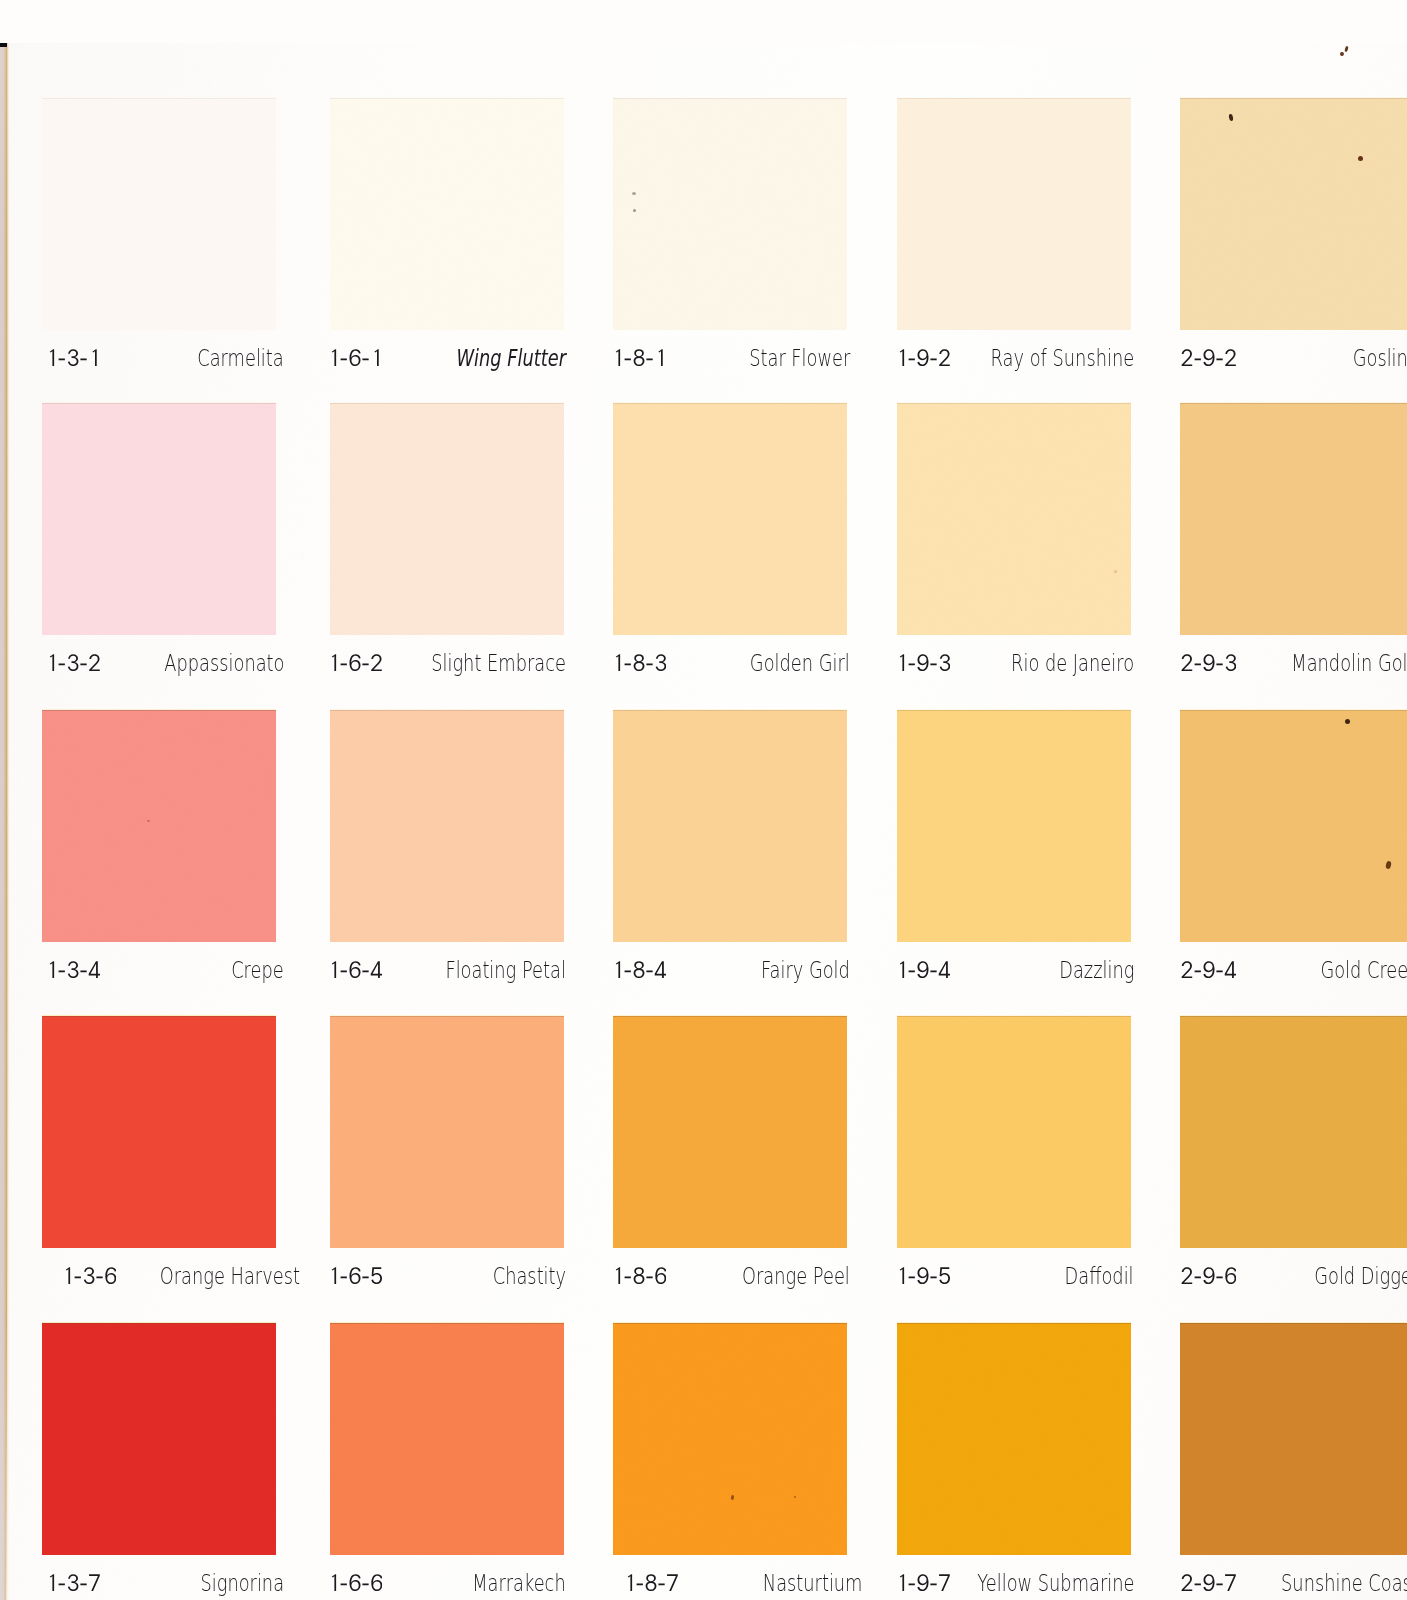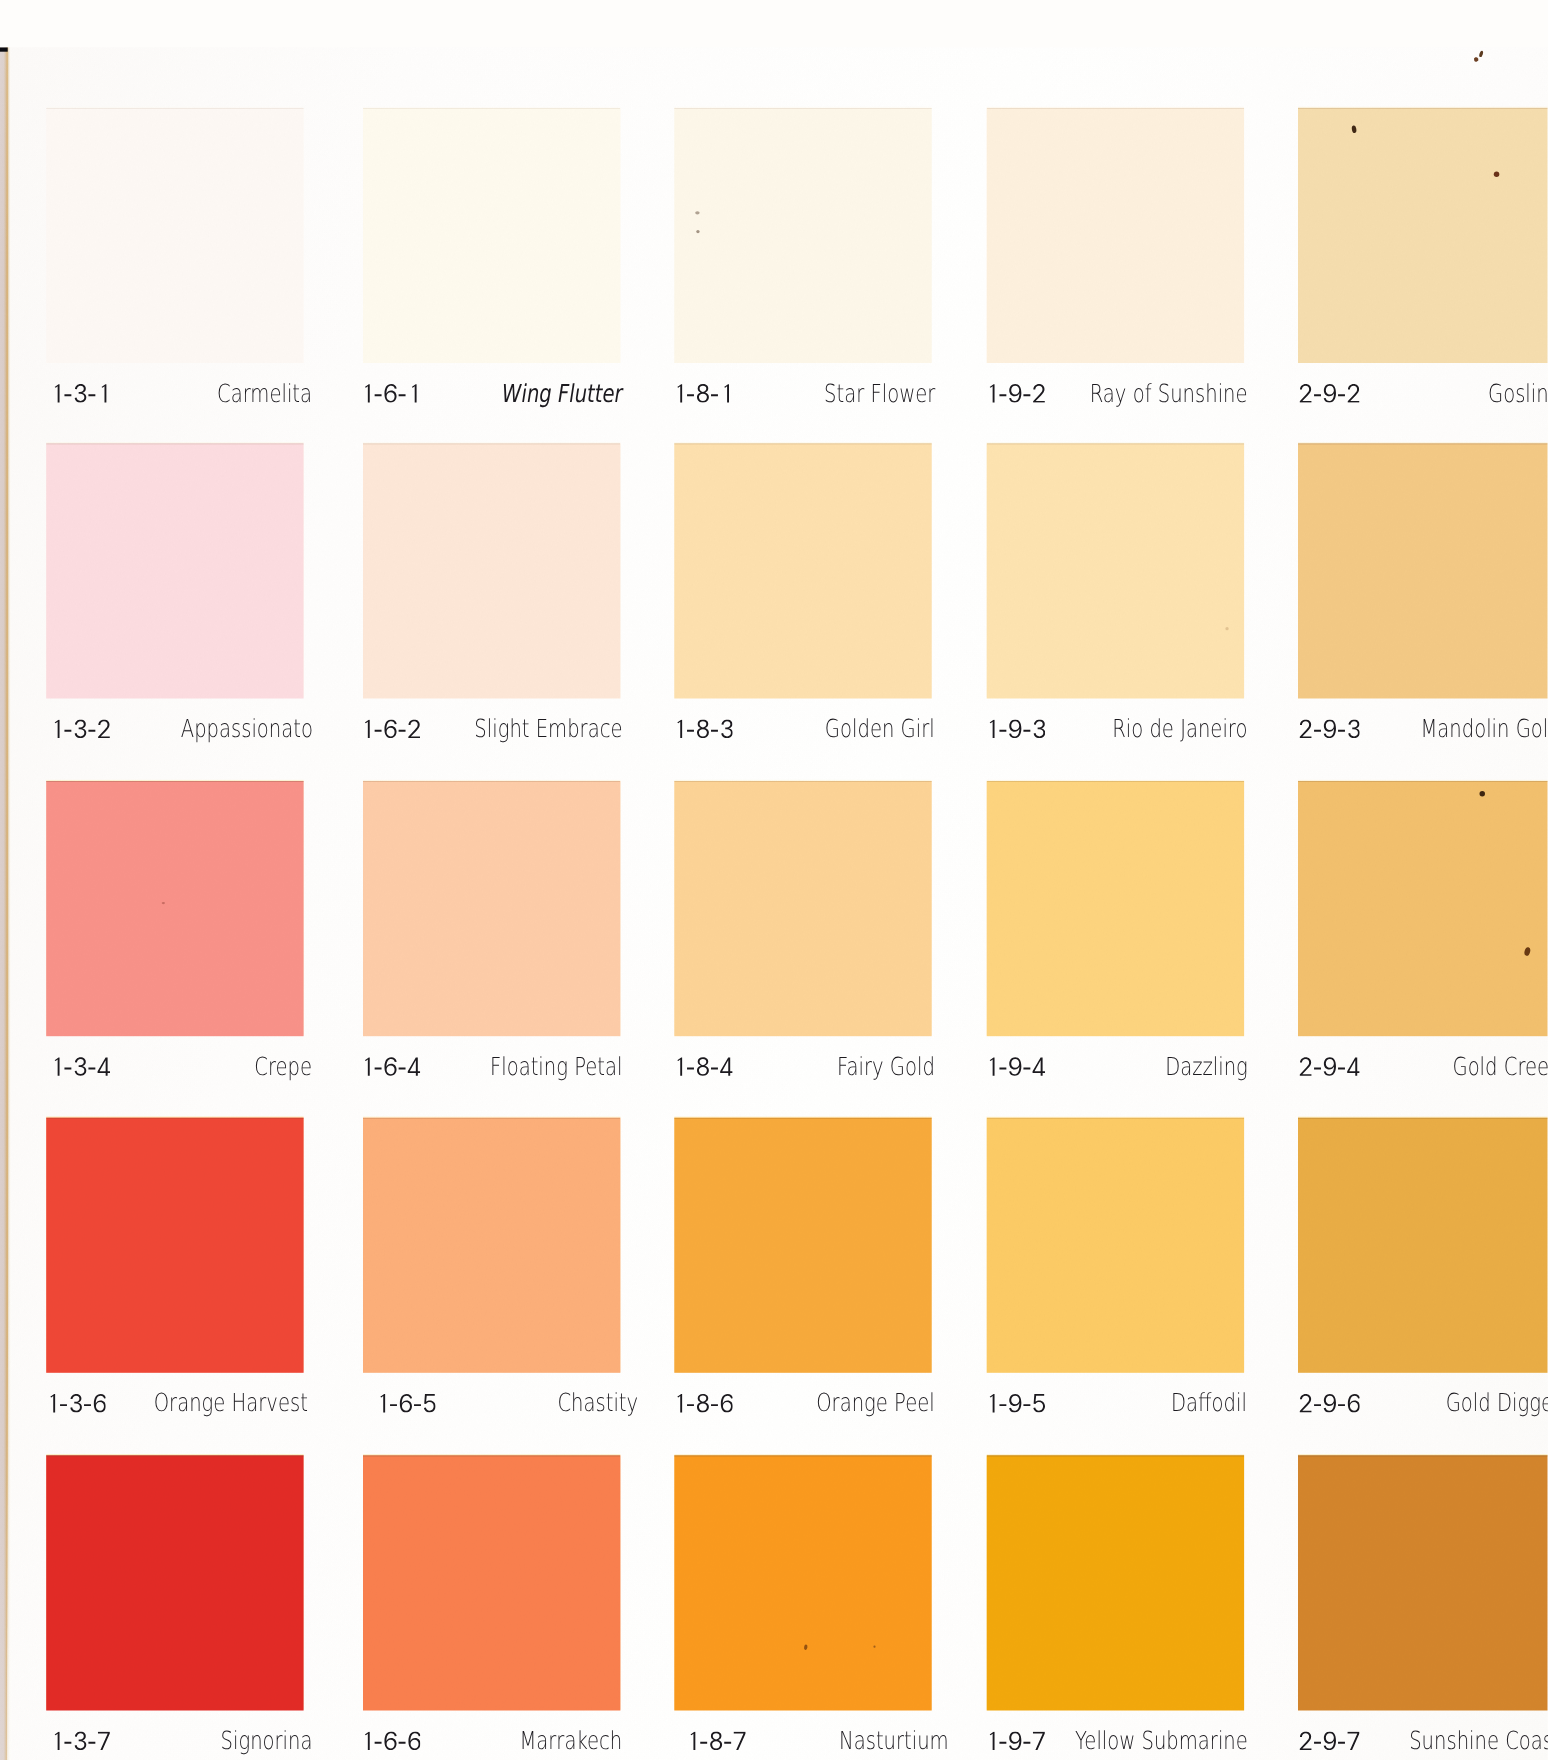--- a/index.html
+++ b/index.html
@@ -275,37 +275,37 @@
             <path d="M86 374 L334 374 L334 444 L86 444 Z" transform="translate(1310,0)"></path>
             <path d="M312 12 L384 12 L384 506 L470 506 L470 568 L384 568 L384 678 L314 678 L314 568 L24 568 L24 506 Z M314 506 L314 112 L96 506 Z" transform="translate(1700,0)"></path>
           </svg>
           <span class="sr">2-9-4</span>
         </span>
       <span class="name">Gold Creek</span>
     </div>
   </div>
   <div class="cell" style="left:42px;top:973px;width:234px;">
     <div class="chip" style="width:234px;height:232px;background:#EF4736;box-shadow:inset 0 1px 0 rgba(110,72,40,0.26),0 -1px 0 rgba(250,226,150,0.60);"></div>
-    <div class="label" style="left:4px;">
+    <div class="label" style="left:24px;">
       <span class="code">
           <svg class="codesvg" width="54.28" height="17.4" viewBox="0 0 2140 686" fill="currentColor" aria-hidden="true">
             <path d="M96 112 L236 12 L270 12 L270 700 L202 700 L202 86 L132 140 Z" transform="translate(50,0)"></path>
             <path d="M86 374 L334 374 L334 444 L86 444 Z" transform="translate(410,0)"></path>
             <path d="M72 186 C82 84 170 8 274 8 C382 8 462 76 462 172 C462 242 418 298 348 318 L348 324 C428 340 480 400 480 482 C480 592 392 674 270 674 C164 674 78 606 62 502 L130 490 C144 566 196 610 272 610 C354 610 410 556 410 482 C410 402 354 352 262 352 L206 352 L206 290 L256 290 C340 290 390 246 390 178 C390 114 342 70 272 70 C202 70 152 114 142 192 Z" transform="translate(800,0)"></path>
             <path d="M86 374 L334 374 L334 444 L86 444 Z" transform="translate(1270,0)"></path>
             <path d="M418 176 C404 112 356 70 290 70 C186 70 122 166 118 348 C150 278 210 240 290 240 C404 240 482 326 482 446 C482 572 394 674 270 674 C130 674 48 558 48 356 C48 140 136 8 294 8 C394 8 468 70 488 164 Z M268 612 C354 612 412 546 412 452 C412 364 354 300 270 300 C184 300 124 366 124 454 C124 542 184 612 268 612 Z" transform="translate(1660,0)"></path>
           </svg>
           <span class="sr">1-3-6</span>
         </span>
       <span class="name">Orange Harvest</span>
     </div>
   </div>
   <div class="cell" style="left:330px;top:973px;width:234px;">
     <div class="chip" style="width:234px;height:232px;background:#FCAF79;box-shadow:inset 0 1px 0 rgba(110,72,40,0.21),0 -1px 0 rgba(250,226,150,0.31);"></div>
-    <div class="label" style="left:16px;">
+    <div class="label" style="left:2px;">
       <span class="code">
           <svg class="codesvg" width="54.28" height="17.4" viewBox="0 0 2140 686" fill="currentColor" aria-hidden="true">
             <path d="M96 112 L236 12 L270 12 L270 700 L202 700 L202 86 L132 140 Z" transform="translate(50,0)"></path>
             <path d="M86 374 L334 374 L334 444 L86 444 Z" transform="translate(410,0)"></path>
             <path d="M418 176 C404 112 356 70 290 70 C186 70 122 166 118 348 C150 278 210 240 290 240 C404 240 482 326 482 446 C482 572 394 674 270 674 C130 674 48 558 48 356 C48 140 136 8 294 8 C394 8 468 70 488 164 Z M268 612 C354 612 412 546 412 452 C412 364 354 300 270 300 C184 300 124 366 124 454 C124 542 184 612 268 612 Z" transform="translate(800,0)"></path>
             <path d="M86 374 L334 374 L334 444 L86 444 Z" transform="translate(1270,0)"></path>
             <path d="M88 12 L440 12 L440 76 L152 76 L130 284 C166 256 214 240 266 240 C384 240 470 330 470 452 C470 576 378 674 254 674 C150 674 68 608 50 510 L118 498 C132 570 186 612 254 612 C338 612 400 544 400 454 C400 364 340 300 256 300 C202 300 158 324 128 366 L62 356 Z" transform="translate(1660,0)"></path>
           </svg>
           <span class="sr">1-6-5</span>
         </span>

